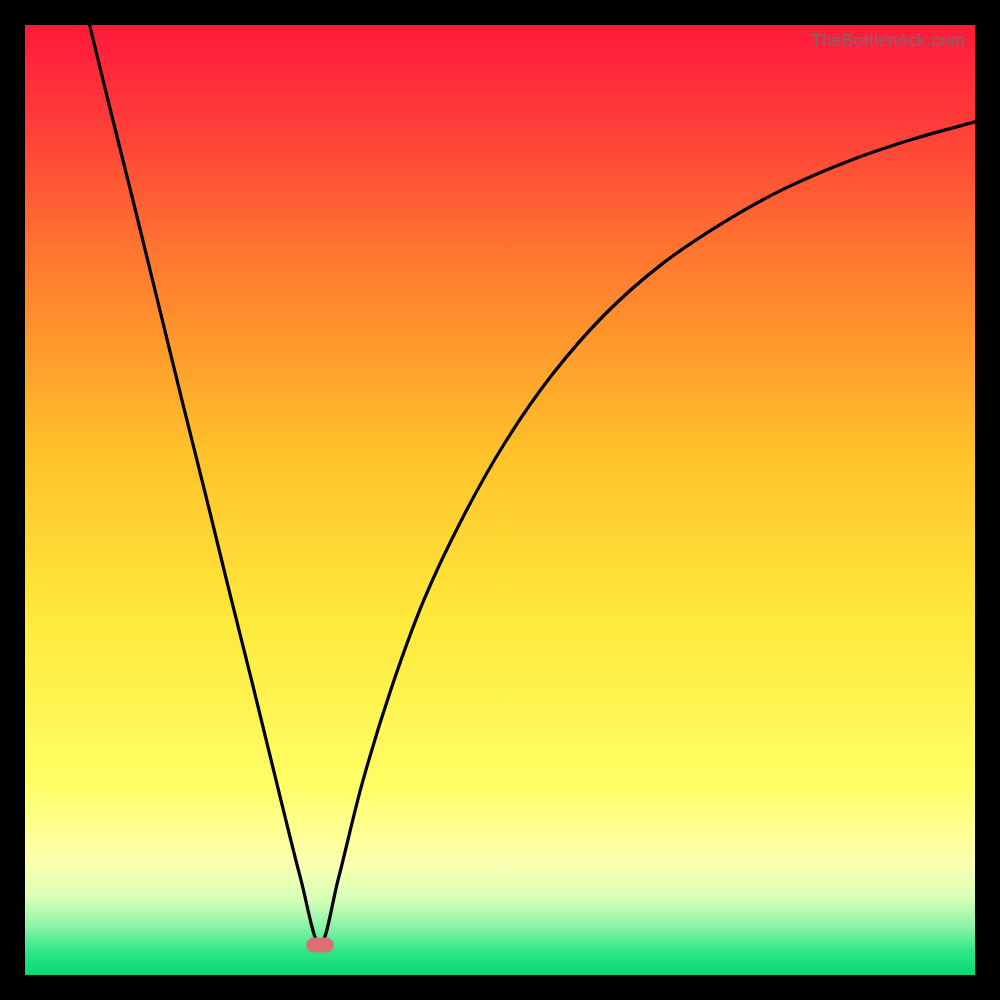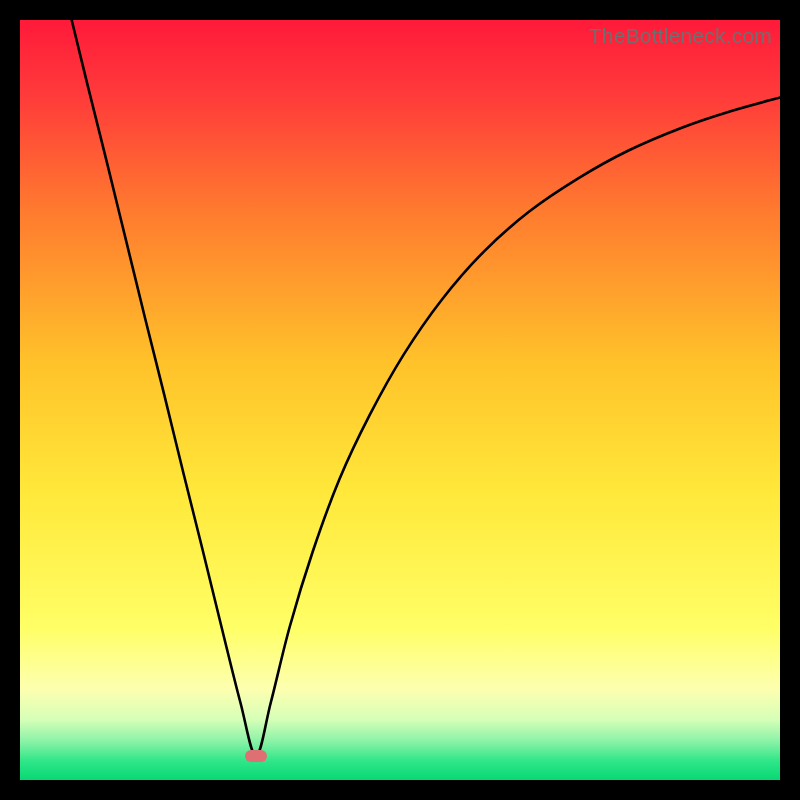--- a/index.html
+++ b/index.html
@@ -24,21 +24,21 @@
     left: 0;
     top: 0;
     width: 760px;
     height: 760px;
   }
   .watermark {
     position: absolute;
     top: 4px;
     right: 8px;
     color: #6f6f6f;
-    font-size: 21px;
+    font-size: 14px;
     font-weight: 500;
     letter-spacing: 0.2px;
     white-space: nowrap;
   }
   .marker {
     position: absolute;
     width: 22px;
     height: 12px;
     border-radius: 6px;
     transform: translate(-50%, -50%);

